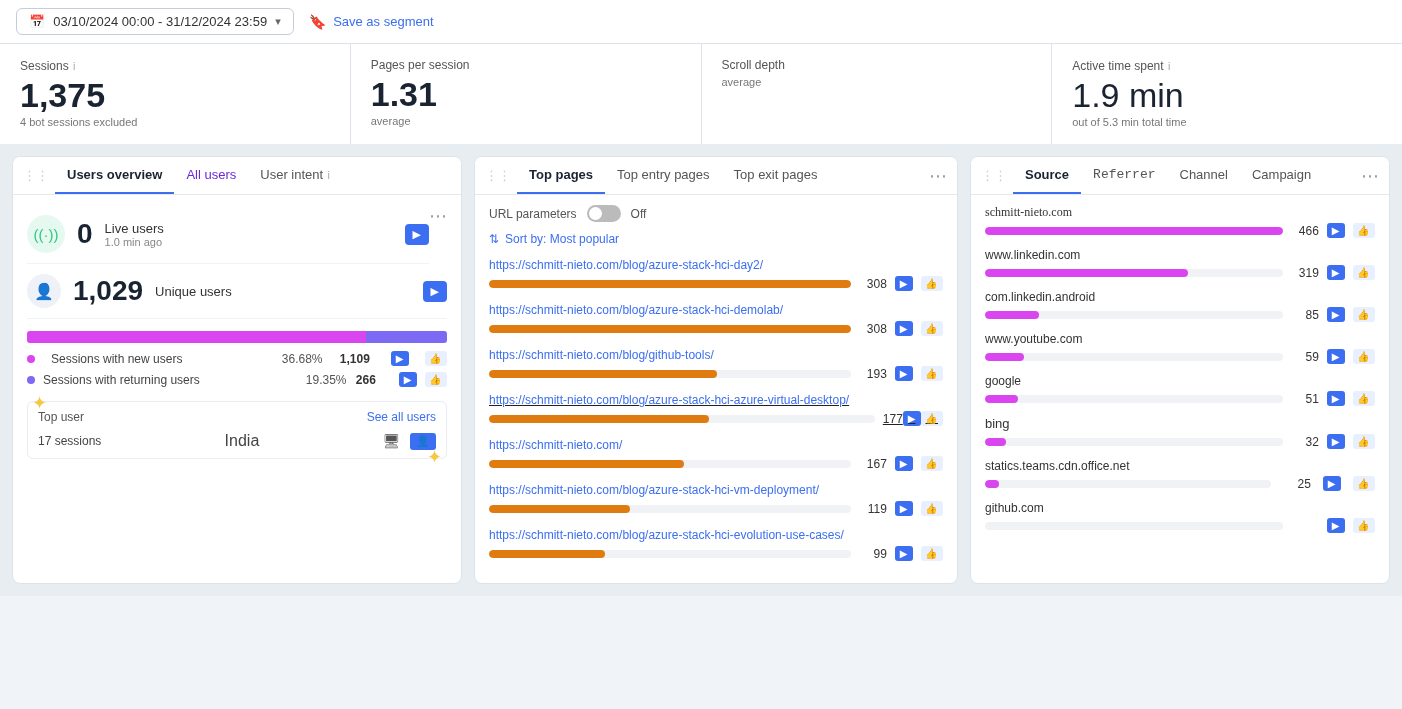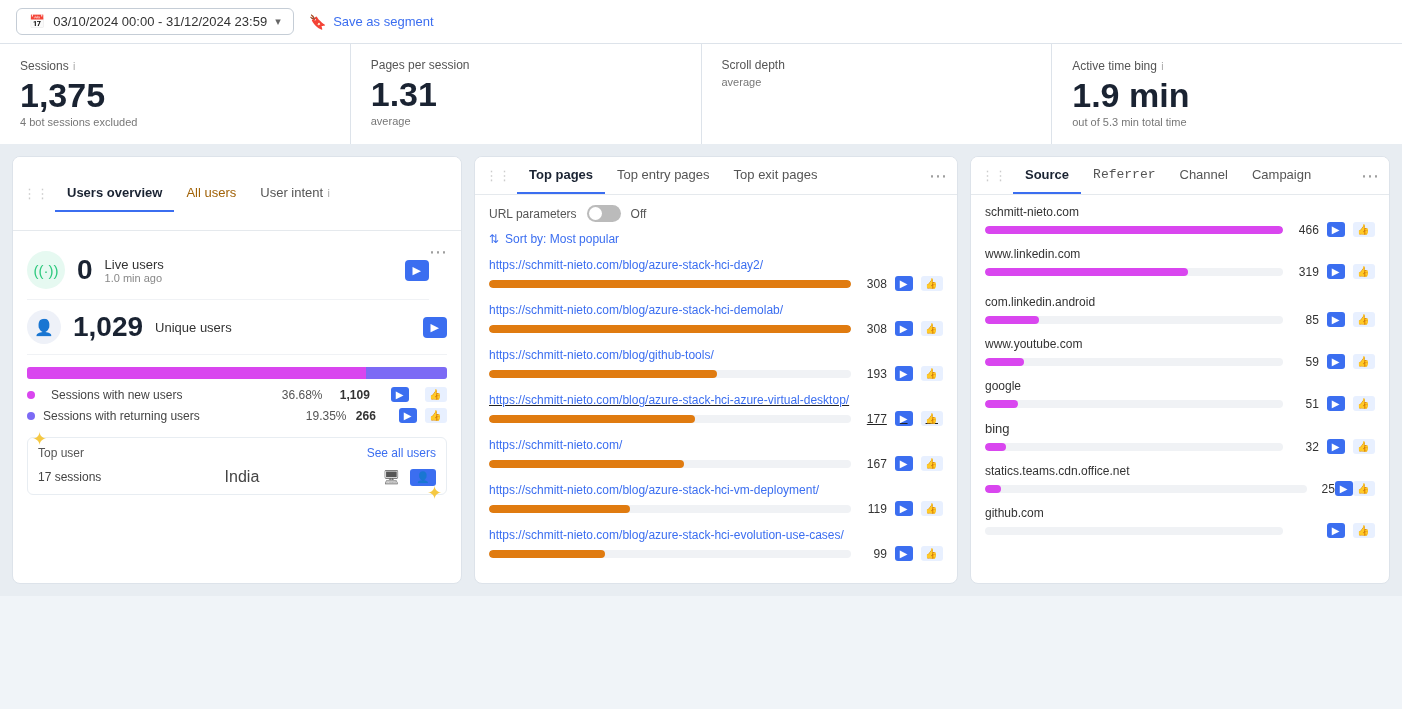--- a/index.html
+++ b/index.html
@@ -37,37 +37,37 @@
     <div style="font-size:11px;color:#777;margin-top:2px;">average</div>
   </div>
   <div style="background:#fff;padding:14px 20px 16px;">
     <div style="font-size:12px;color:#555;margin-bottom:4px;">
       <span>Scroll depth</span>
     </div>
     <div style="font-size:11px;color:#777;margin-top:2px;">average</div>
   </div>
   <div style="background:#fff;padding:14px 20px 16px;">
     <div style="font-size:12px;color:#555;display:flex;align-items:center;gap:4px;margin-bottom:4px;">
-      <span>Active time bing</span>
+      <span>Active time spent</span>
       <span style="color:#aaa;font-size:11px;cursor:pointer;">ℹ</span>
     </div>
-    <div style="font-size:34px;font-weight:700;color:#1a2332;line-height:1.1;">1.9 min</div>
+    <div style="font-size:34px;font-weight:400;color:#1a2332;line-height:1.1;">1.9 min</div>
     <div style="font-size:11px;color:#777;margin-top:2px;">out of 5.3 min total time</div>
   </div>
 </div>
 
 <div style="display:grid;grid-template-columns:450px 1fr 420px;gap:12px;padding:12px;background:#e8edf2;">
 
   <div style="background:#fff;border-radius:8px;border:1px solid #dde3ea;overflow:hidden;">
     <div style="display:flex;align-items:center;border-bottom:1px solid #e5e9ed;padding:0 10px;background:#fff;">
       <span style="color:#ccc;padding:8px 6px 8px 0;cursor:grab;font-size:13px;">⋮⋮</span>
       <div style="padding:10px 12px;font-size:13px;cursor:pointer;color:#1a2332;font-weight:600;border-bottom:2px solid #3b6ef0;">
         <span>Users overview</span>
       </div>
-      <div style="padding:28px 12px;font-size:13px;cursor:pointer;color:#a16207;border-bottom:2px solid transparent;">
+      <div style="padding:10px 12px;font-size:13px;cursor:pointer;color:#6d28d9;border-bottom:2px solid transparent;">
         <span>All users</span>
       </div>
       <div style="padding:10px 12px;font-size:13px;cursor:pointer;color:#555;border-bottom:2px solid transparent;display:flex;align-items:center;gap:4px;">
         <span>User intent</span>
         <span style="color:#aaa;font-size:11px;">ℹ</span>
       </div>
     </div>
     <div style="padding:12px 14px;">
       <button style="float:right;background:none;border:none;cursor:pointer;color:#999;font-size:18px;line-height:1;">⋯</button>
 
@@ -193,21 +193,21 @@
       <div style="flex:1;height:8px;border-radius:4px;background:#f0f2f5;overflow:hidden;">
         <div style="width:63%;background:#e07b10;height:100%;border-radius:4px;"></div>
       </div>
       <span style="font-size:12px;color:#333;min-width:28px;text-align:right;">193</span>
       <button style="background:#3b6ef0;color:#fff;border:none;border-radius:3px;padding:2px 5px;font-size:10px;cursor:pointer;">▶</button>
       <button style="background:#e8f0ff;color:#3b6ef0;border:none;border-radius:3px;padding:2px 5px;font-size:10px;cursor:pointer;">👍</button>
     </div>
   </div>
           <div style="margin-bottom: 12px; text-decoration: underline;">
     <div style="font-size:12px;color:#3b6ef0;margin-bottom:4px;white-space:nowrap;overflow:hidden;text-overflow:ellipsis;cursor:pointer;max-width:100%;">https://schmitt-nieto.com/blog/azure-stack-hci-azure-virtual-desktop/</div>
-    <div style="display:flex;align-items:center;gap:8px;">
+    <div style="display:flex;align-items:center;">
       <div style="flex:1;height:8px;border-radius:4px;background:#f0f2f5;overflow:hidden;">
         <div style="width:57%;background:#e07b10;height:100%;border-radius:4px;"></div>
       </div>
       <span style="font-size:12px;color:#333;min-width:28px;text-align:right;">177</span>
       <button style="background:#3b6ef0;color:#fff;border:none;border-radius:3px;padding:2px 5px;font-size:10px;cursor:pointer;">▶</button>
       <button style="background:#e8f0ff;color:#3b6ef0;border:none;border-radius:3px;padding:2px 5px;font-size:10px;cursor:pointer;">👍</button>
     </div>
   </div>
           <div style="margin-bottom: 12px;">
     <div style="font-size:12px;color:#3b6ef0;margin-bottom:4px;white-space:nowrap;overflow:hidden;text-overflow:ellipsis;cursor:pointer;max-width:100%;">https://schmitt-nieto.com/</div>
@@ -259,31 +259,31 @@
         <span>Channel</span>
       </div>
       <div style="padding:10px 12px;font-size:13px;cursor:pointer;color:#555;border-bottom:2px solid transparent;">
         <span>Campaign</span>
       </div>
       <button style="margin-left:auto;background:none;border:none;cursor:pointer;color:#999;font-size:18px;">⋯</button>
     </div>
     <div style="padding:10px 14px;overflow-y:auto;max-height:500px;">
       <div id="sources-list">
           <div style="margin-bottom: 10px;">
-    <div style="font-size:12px;color:#333;margin-bottom:3px;">schmitt-nieto.com</div>
+    <div style="font-size:12px;color:#333;margin-bottom:3px;font-family:Liberation Serif, serif;">schmitt-nieto.com</div>
     <div style="display:flex;align-items:center;gap:8px;">
       <div style="flex:1;height:8px;border-radius:4px;background:#f0f2f5;overflow:hidden;">
         <div style="width:100%;background:#d946ef;height:100%;border-radius:4px;"></div>
       </div>
       <span style="font-size:12px;color:#333;min-width:28px;text-align:right;">466</span>
       <button style="background:#3b6ef0;color:#fff;border:none;border-radius:3px;padding:2px 5px;font-size:10px;cursor:pointer;">▶</button>
       <button style="background:#e8f0ff;color:#3b6ef0;border:none;border-radius:3px;padding:2px 5px;font-size:10px;cursor:pointer;">👍</button>
     </div>
   </div>
-          <div style="margin-bottom: 16px;">
+          <div style="margin-bottom: 10px;">
     <div style="font-size:12px;color:#333;margin-bottom:3px;">www.linkedin.com</div>
     <div style="display:flex;align-items:center;gap:8px;">
       <div style="flex:1;height:8px;border-radius:4px;background:#f0f2f5;overflow:hidden;">
         <div style="width:68%;background:#d946ef;height:100%;border-radius:4px;"></div>
       </div>
       <span style="font-size:12px;color:#333;min-width:28px;text-align:right;">319</span>
       <button style="background:#3b6ef0;color:#fff;border:none;border-radius:3px;padding:2px 5px;font-size:10px;cursor:pointer;">▶</button>
       <button style="background:#e8f0ff;color:#3b6ef0;border:none;border-radius:3px;padding:2px 5px;font-size:10px;cursor:pointer;">👍</button>
     </div>
   </div>
@@ -326,21 +326,21 @@
       <div style="flex:1;height:8px;border-radius:4px;background:#f0f2f5;overflow:hidden;">
         <div style="width:7%;background:#d946ef;height:100%;border-radius:4px;"></div>
       </div>
       <span style="font-size:12px;color:#333;min-width:28px;text-align:right;">32</span>
       <button style="background:#3b6ef0;color:#fff;border:none;border-radius:3px;padding:2px 5px;font-size:10px;cursor:pointer;">▶</button>
       <button style="background:#e8f0ff;color:#3b6ef0;border:none;border-radius:3px;padding:2px 5px;font-size:10px;cursor:pointer;">👍</button>
     </div>
   </div>
           <div style="margin-bottom: 10px;">
     <div style="font-size:12px;color:#333;margin-bottom:3px;">statics.teams.cdn.office.net</div>
-    <div style="display:flex;align-items:center;gap:0;">
+    <div style="display:flex;align-items:center;gap:12px;">
       <div style="flex:1;height:8px;border-radius:4px;background:#f0f2f5;overflow:hidden;">
         <div style="width:5%;background:#d946ef;height:100%;border-radius:4px;"></div>
       </div>
       <span style="font-size:12px;color:#333;min-width:28px;text-align:right;">25</span>
       <button style="background:#3b6ef0;color:#fff;border:none;border-radius:3px;padding:2px 5px;font-size:10px;cursor:pointer;">▶</button>
       <button style="background:#e8f0ff;color:#3b6ef0;border:none;border-radius:3px;padding:2px 5px;font-size:10px;cursor:pointer;">👍</button>
     </div>
   </div>
           <div style="margin-bottom: 10px;">
     <div style="font-size:12px;color:#333;margin-bottom:3px;">github.com</div>

